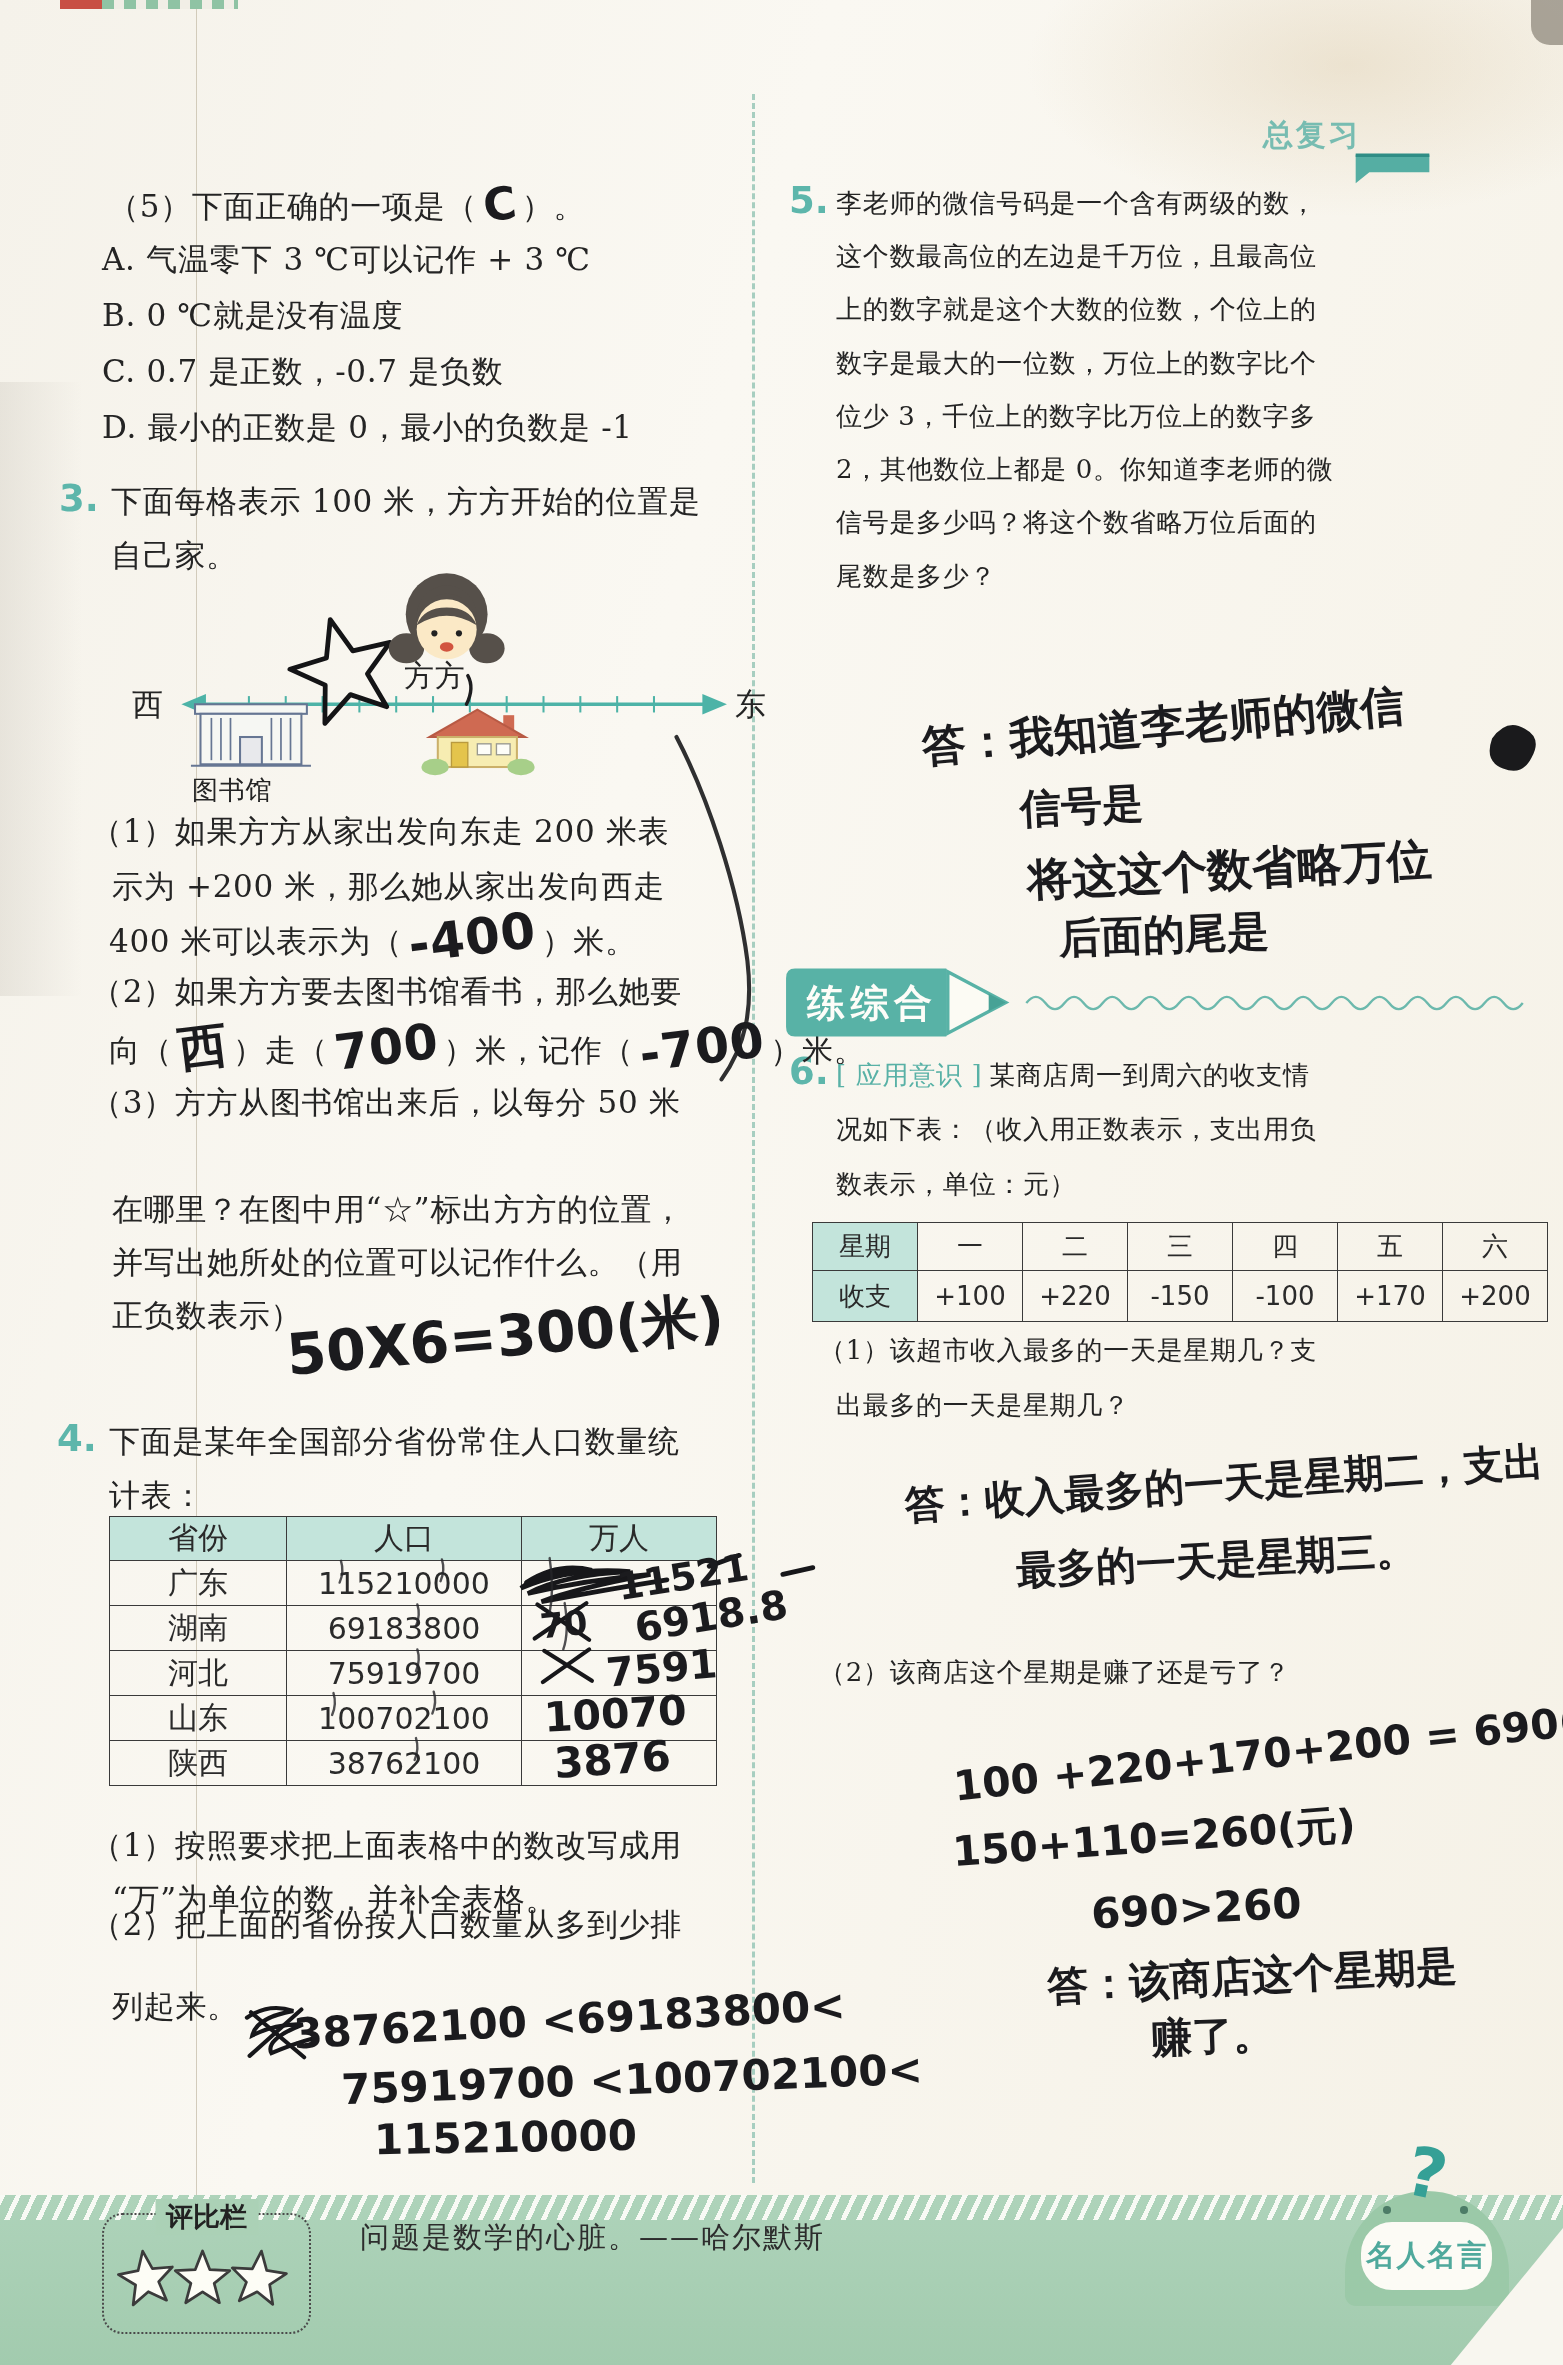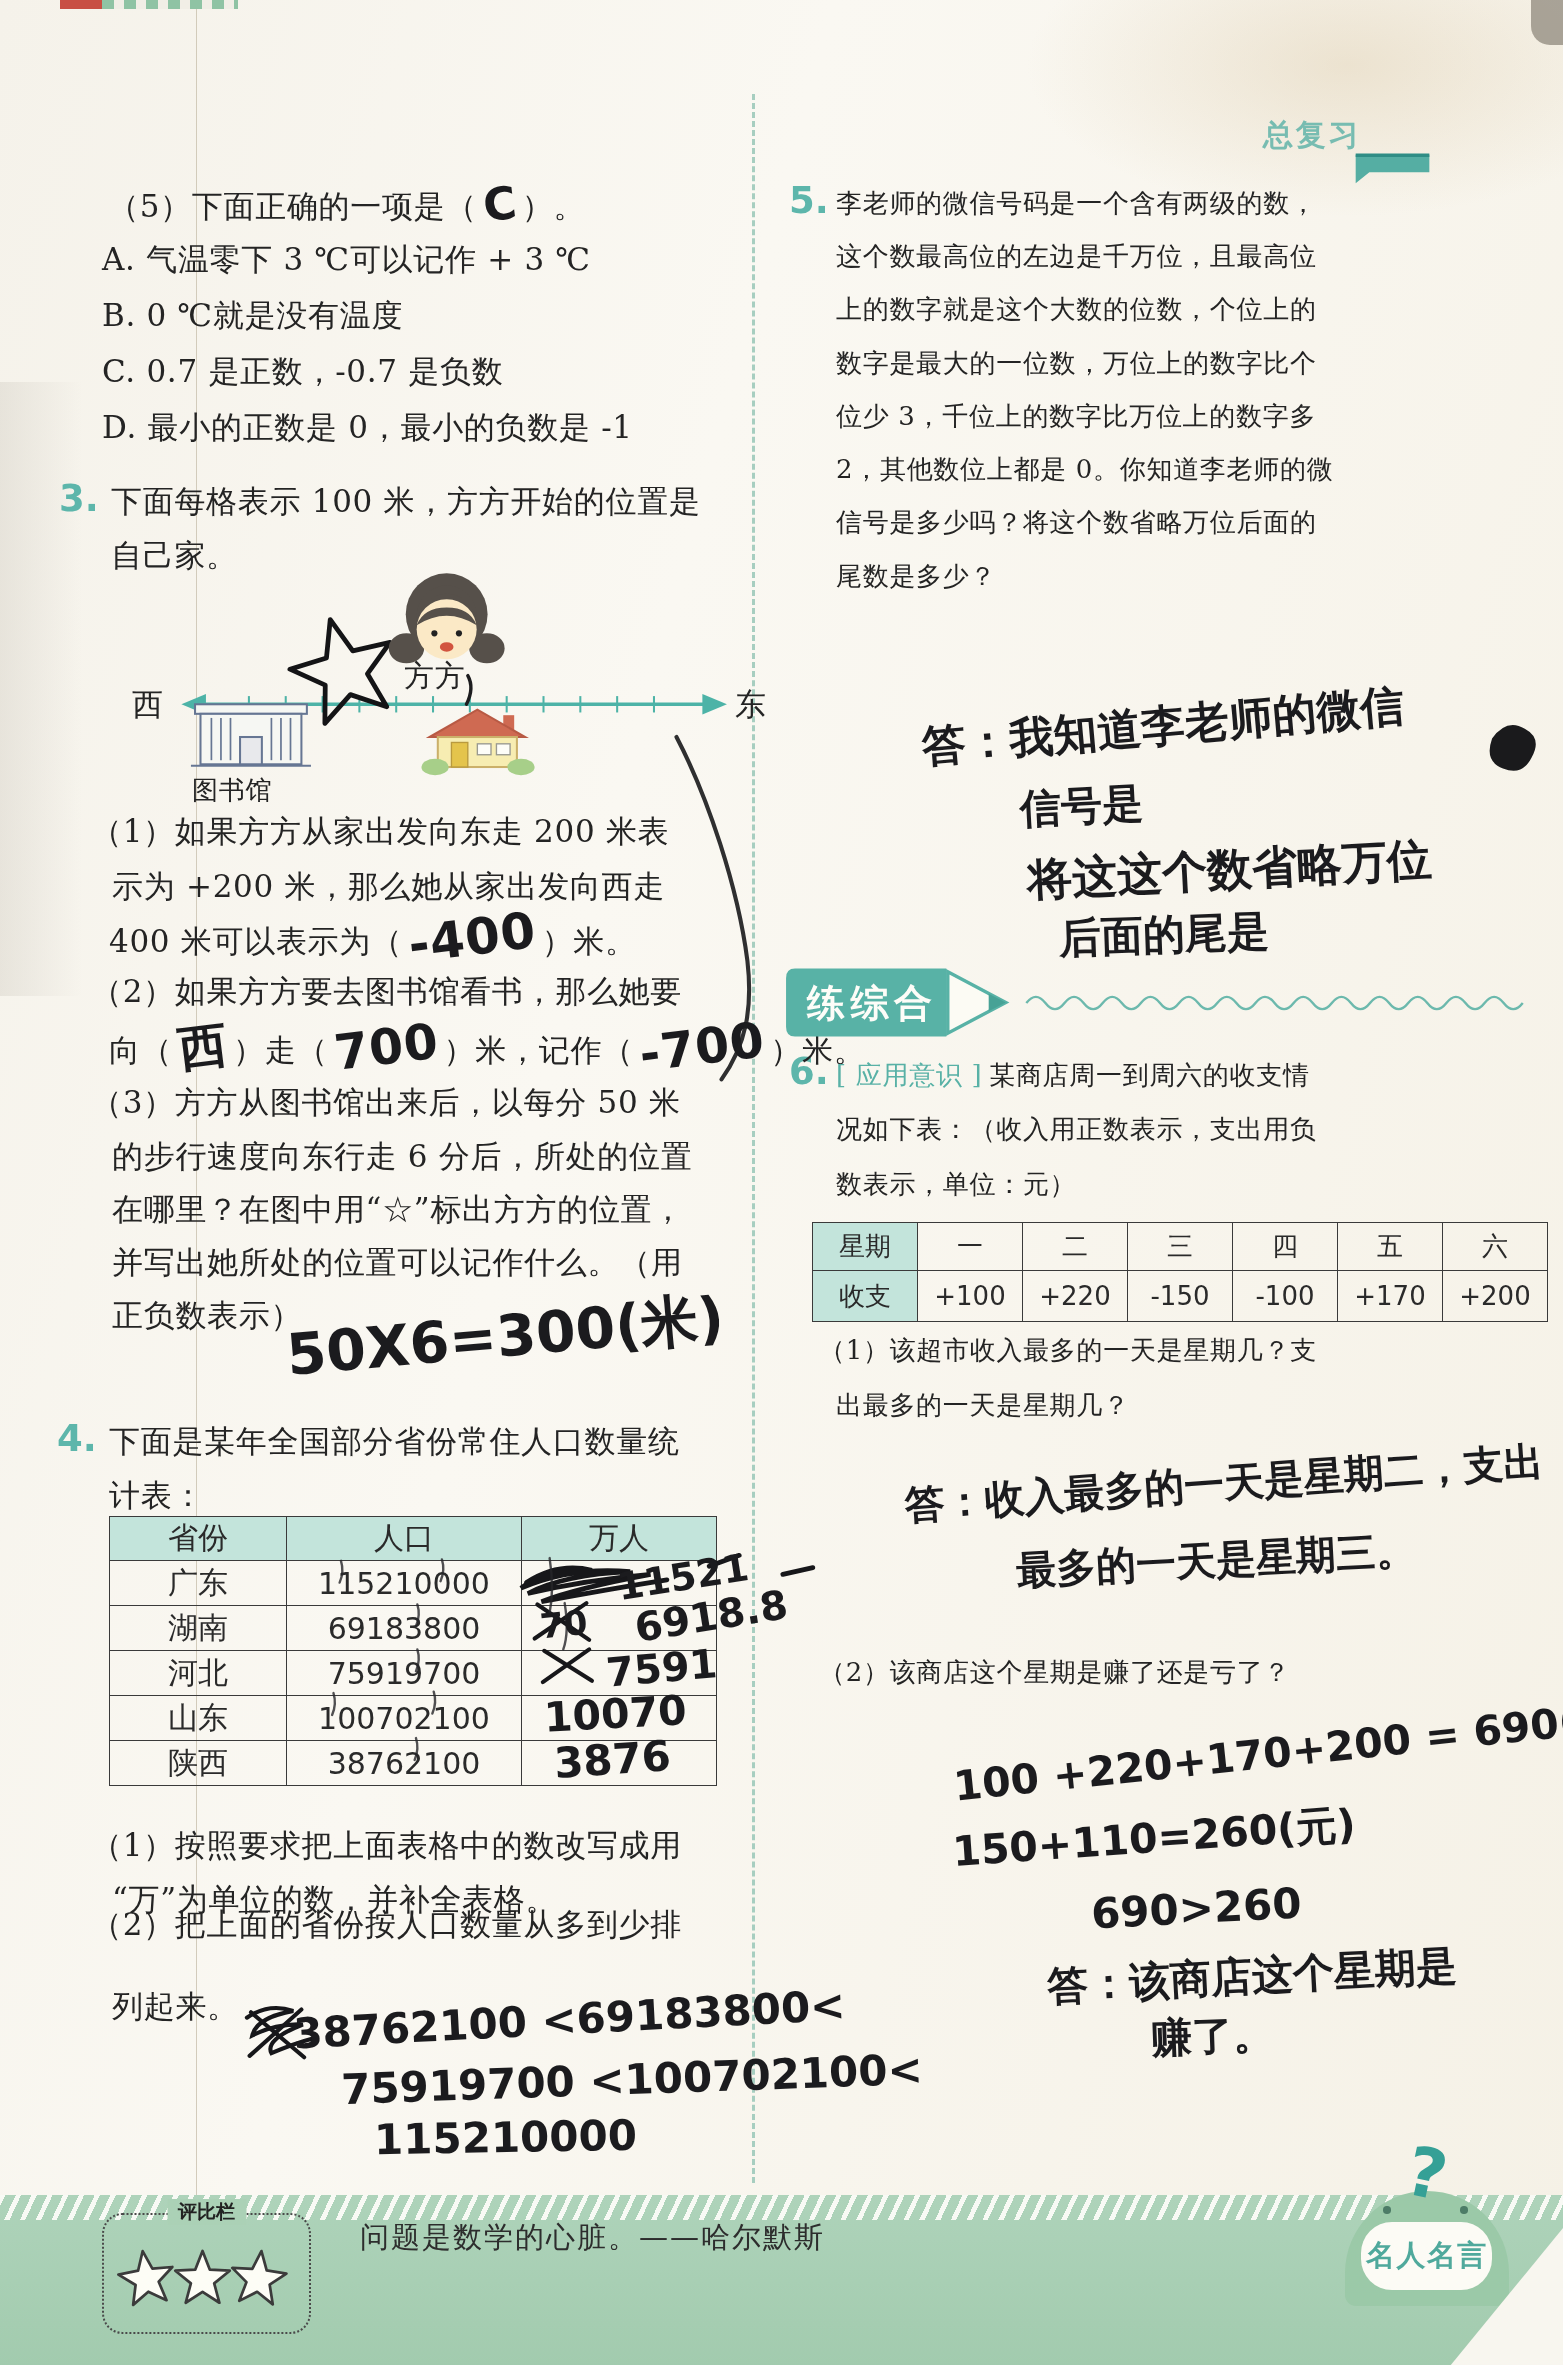--- a/index.html
+++ b/index.html
@@ -28,21 +28,21 @@
   .th-teal{background:#c3e4db;}
   .deco{position:absolute;left:0;top:0;z-index:4;pointer-events:none;}
   .txt{z-index:2;}
   .band{position:absolute;left:0;top:2195px;width:1563px;height:171px;z-index:1;
         background:linear-gradient(180deg,#aed3ba,#a2cbae);}
   .band-hatch{position:absolute;left:0;top:2195px;width:1563px;height:24.6px;z-index:1;
         background:repeating-linear-gradient(115deg,rgba(252,252,248,.95) 0 4.8px,rgba(252,252,248,0) 4.8px 14.3px);}
   .rating-box{position:absolute;left:102px;top:2213px;width:205px;height:117px;z-index:2;
         border:2px dotted #4a4a4a;border-radius:20.5px;}
   .rating-label{position:absolute;left:50%;top:-16.4px;transform:translateX(-50%);padding:0 11px;
-        background:#abd1b6;font-size:19px;color:#222;white-space:nowrap;font-weight:600;text-align:center;}
+        background:#abd1b6;font-size:27px;color:#222;white-space:nowrap;font-weight:600;text-align:center;}
   .quote{position:absolute;left:360px;top:2218px;font-size:29px;color:#2d2d2d;letter-spacing:2px;z-index:2;
         font-family:"DejaVu Serif","Liberation Serif",serif;}
   .mascot{position:absolute;left:1345px;top:2191px;width:164px;height:115px;z-index:2;
         background:#9bc9a8;border-radius:82px 82px 11px 11px;}
   .mascot .eye{position:absolute;width:7.5px;height:7.5px;border-radius:50%;background:#4d7c67;top:15px;}
   .bubble{position:absolute;left:16.4px;top:31px;width:131px;height:68px;background:#fcfbf5;border-radius:31px;
         display:flex;align-items:center;justify-content:center;}
   .bubble span{font-size:29px;font-weight:700;color:#4fa99c;letter-spacing:1.4px;}
   .qmark{position:absolute;left:1407px;top:2134px;font-size:68px;font-weight:700;color:#35a096;z-index:3;
         transform:rotate(12deg);}
@@ -106,21 +106,20 @@
   <div class="pl txt flexline" style="left:109px;top:1022px;">
     <span>向（</span>
     <span class="hwi" style="font-size:49px;">西</span>
     <span>）走（</span>
     <span class="hwi" style="font-size:49px;">700</span>
     <span>）米，记作（</span>
     <span class="hwi" style="font-size:49px;">-700</span>
     <span>）米。</span>
   </div>
   <div class="pl txt" style="left:91px;top:1080px;">（3）方方从图书馆出来后，以每分 50 米</div>
-  <div class="pl txt" style="left:112px;top:1134px;">的步行速度向东行走 6 分后，所处的位置</div>
   <div class="pl txt" style="left:112px;top:1187px;">在哪里？在图中用“☆”标出方方的位置，</div>
   <div class="pl txt" style="left:112px;top:1240px;">并写出她所处的位置可以记作什么。（用</div>
   <div class="pl txt" style="left:112px;top:1293px;">正负数表示）</div>
   <div class="hw" style="left:286px;top:1299px;font-size:57px;transform:rotate(-5deg);">50X6=300(米)</div>
 
   <div class="qnum" style="left:57px;top:1417px;">4.</div>
   <div class="pl txt" style="left:109px;top:1419px;">下面是某年全国部分省份常住人口数量统</div>
   <div class="pl txt" style="left:109px;top:1473px;">计表：</div>
 
   <table class="t4" style="left:109px;top:1516px;">

